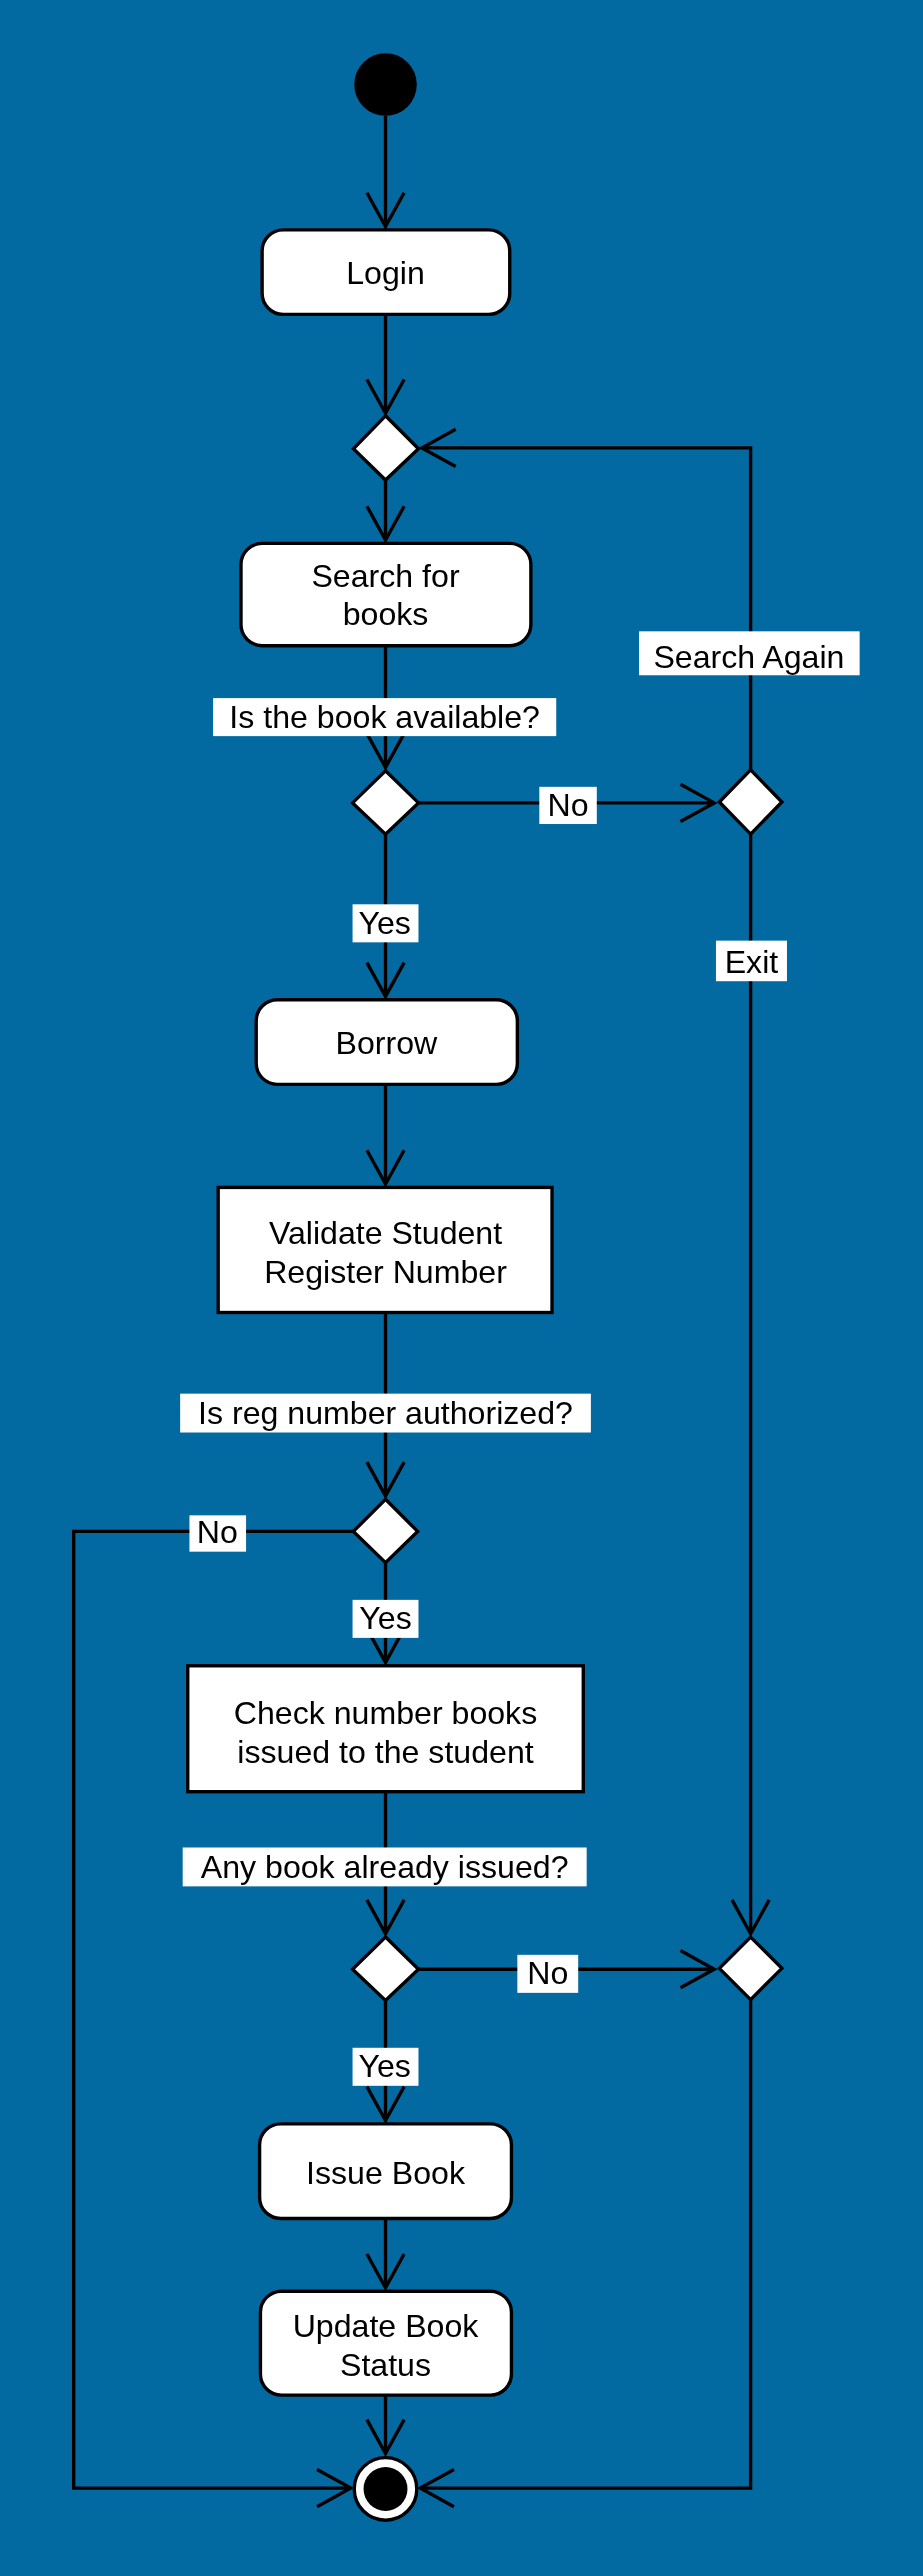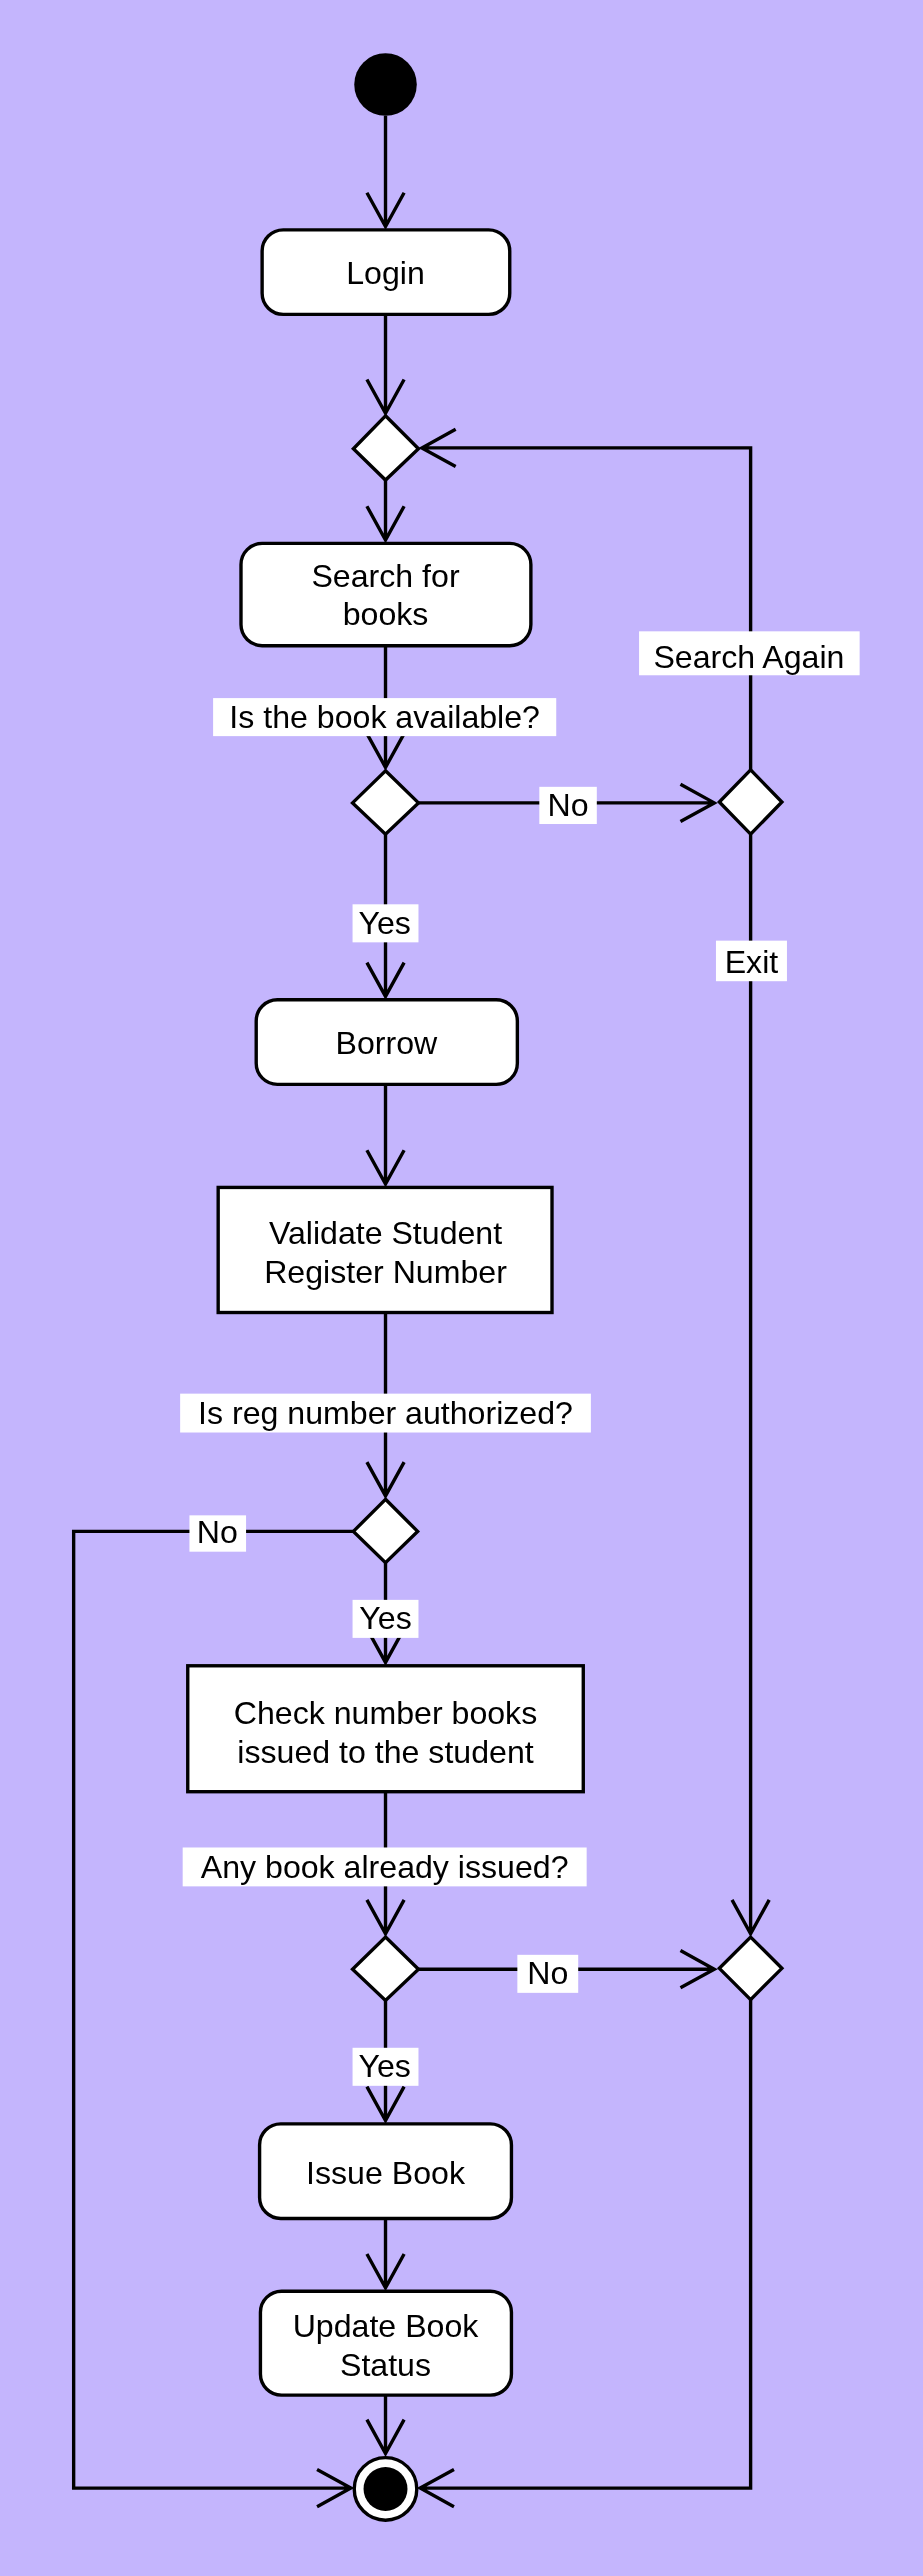--- a/index.html
+++ b/index.html
@@ -4,21 +4,21 @@
 <style>
   html, body {
     margin: 0;
     padding: 0;
     background: #ffffff;
   }
   .canvas {
     position: relative;
     width: 924px;
     height: 2576px;
-    background: #c4b5fd;
+    background: #0369a1;
     overflow: hidden;
   }
   svg {
     display: block;
   }
   .edge {
     fill: none;
     stroke: #000000;
     stroke-width: 4;
     stroke-linecap: butt;

